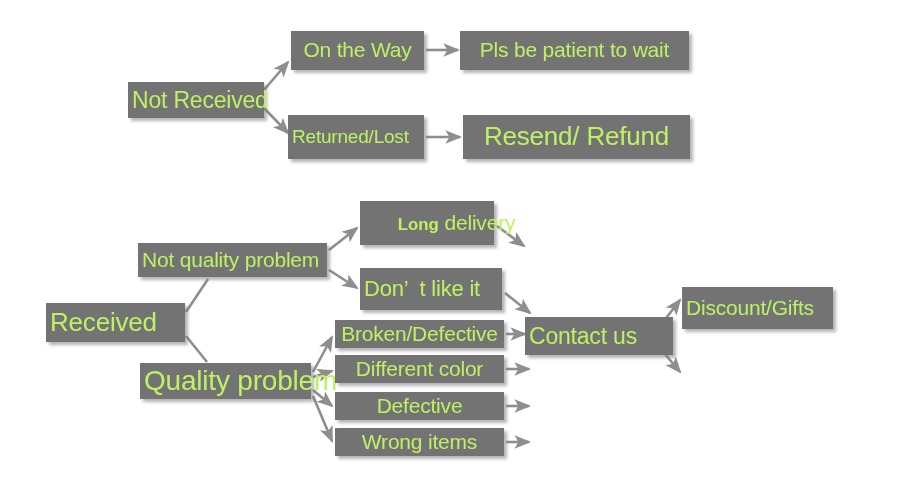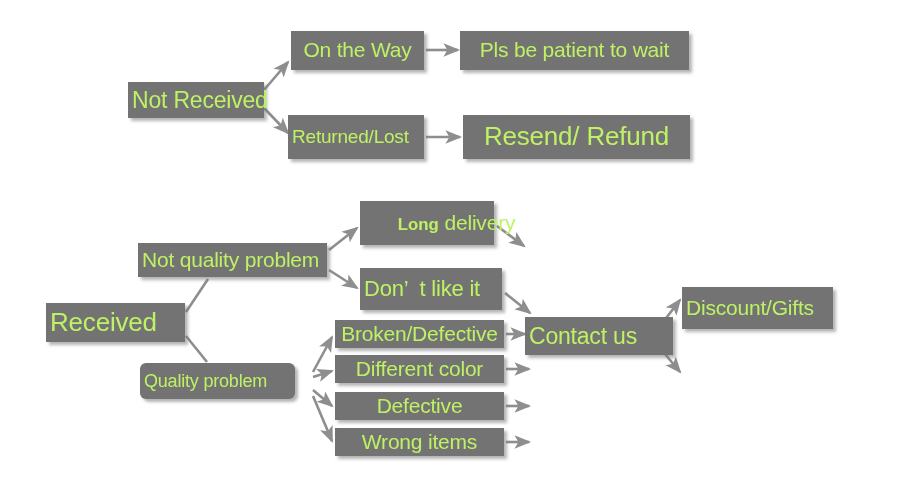--- a/index.html
+++ b/index.html
@@ -125,21 +125,21 @@
   </div>
 
   <div class="node left" style="left:46px; top:303px; width:139px; height:39px; font-size:26px;">
     <span class="inner">Received</span>
   </div>
 
   <div class="node left" style="left:138px; top:243px; width:189px; height:34px; font-size:21px;">
     <span class="inner">Not quality problem</span>
   </div>
 
-  <div class="node left" style="left:140px; top:363px; width:155px; height:36px; font-size:18px;border-radius:6px;">
+  <div class="node left" style="left:140px; top:363px; width:171px; height:36px; font-size:28px;">
     <span class="inner">Quality problem</span>
   </div>
 
   <div class="node left" style="left:360px; top:201px; width:134px; height:44px; font-size:21px;">
     <span class="inner">
       <span class="lbl-strong">Long</span><span> delivery</span>
     </span>
   </div>
 
   <div class="node left" style="left:360px; top:268px; width:142px; height:42px; font-size:22px;">

